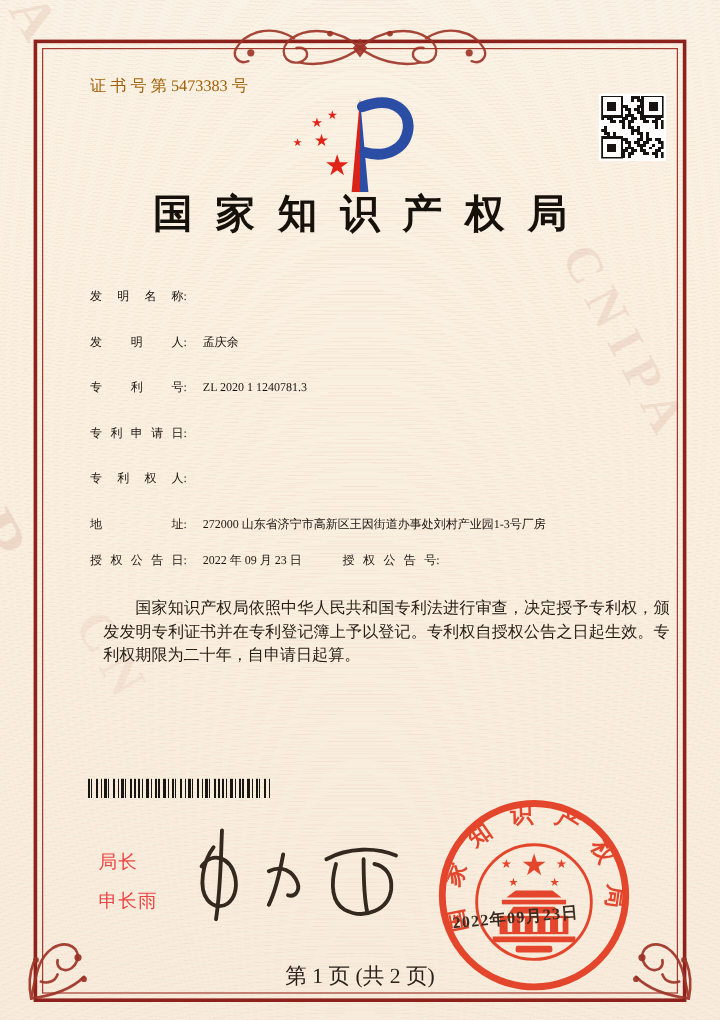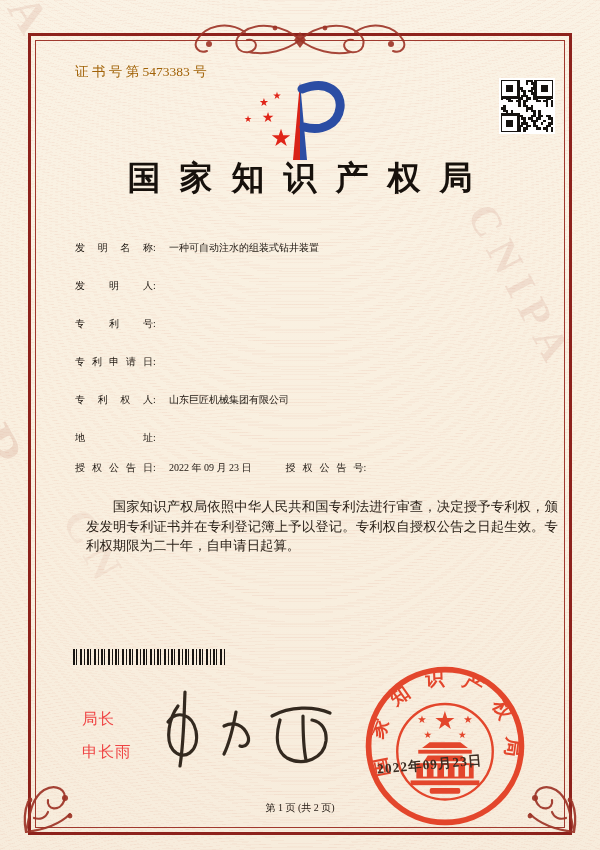--- a/index.html
+++ b/index.html
@@ -28,41 +28,41 @@
 
   .cert-no{position:absolute;left:75px;top:63px;font-size:13.5px;color:#a16207;}
   .qr{position:absolute;left:499px;top:78px;width:56px;height:56px;background:#fff;padding:2px;box-sizing:border-box;}
   .logo{position:absolute;left:238px;top:80px;width:126px;height:86px;}
 
   .title{position:absolute;left:0;top:156px;width:100%;text-align:center;font-size:33px;font-weight:bold;
          letter-spacing:19px;text-indent:19px;color:#17110c;}
 
   .fields{position:absolute;left:75px;top:237px;width:462px;font-size:10px;line-height:21px;color:#1d1610;}
   .frow{margin-bottom:17px;display:flex;}
-  .frow.addr{margin-bottom:9px;}
+  .frow.addr{margin-bottom:9px;justify-content:flex-end;}
   .flabel{display:inline-block;width:78px;text-align:justify;text-align-last:justify;flex:0 0 78px;}
   .fcolon{flex:0 0 16px;}
   .fvalue{flex:1;}
   .grant .fvalue{flex:0 0 auto;margin-right:34px;}
 
   .paras{position:absolute;left:66px;top:497px;width:472px;font-size:13.4px;line-height:19.5px;
          text-align:justify;color:#261d15;margin-left:20px;}
   .paras p{margin:0 0 1px 0;text-indent:2em;}
 
   .barcode{position:absolute;left:73px;top:649px;width:153px;height:16px;
     background:repeating-linear-gradient(90deg,#181512 0 2px,rgba(0,0,0,0) 2px 3px,#181512 3px 4px,rgba(0,0,0,0) 4px 7px,#181512 7px 9px,rgba(0,0,0,0) 9px 11px,#181512 11px 12px,rgba(0,0,0,0) 12px 14px);}
 
   .exec{position:absolute;left:82px;top:702px;font-size:15.5px;color:#ef4444;line-height:33px;letter-spacing:1px;}
   .sig-script{position:absolute;left:148px;top:686px;}
 
   .seal{position:absolute;left:359px;top:660px;width:172px;height:172px;opacity:.93;}
   .seal-date{position:absolute;left:377px;top:756px;font-size:13.5px;font-weight:bold;color:#3b2d23;
              letter-spacing:1px;transform:rotate(-5deg);white-space:nowrap;}
 
-  .footer{position:absolute;left:0;top:801px;width:100%;text-align:center;font-size:10px;color:#2a211a;}
+  .footer{position:absolute;left:0;top:801px;width:100%;text-align:center;font-size:18px;color:#2a211a;}
 </style>
 </head>
 <body>
 
 <div class="wm wm-cnipa">CNIPA</div>
 <div class="wm wm-pr">PR</div>
 <div class="wm wm-a">A</div>
 <div class="wm wm-cn">CN</div>
 
 <div class="border-outer">
@@ -267,42 +267,43 @@
       <rect x="39.61904761904762" y="4.9523809523809526" width="7.428571428571429" height="7.428571428571429" fill="#161310"></rect>
     </svg>
 </div>
 
 <div class="title">国家知识产权局</div>
 
 <div class="fields">
   <div class="frow">
     <span class="flabel">发明名称</span>
       <span class="fcolon">:</span>
-    <span class="fvalue">一种可自动注水的组装式钻井装置</span>
   </div>
   <div class="frow">
     <span class="flabel">发明人</span>
       <span class="fcolon">:</span>
+    <span class="fvalue">孟庆余</span>
   </div>
   <div class="frow">
     <span class="flabel">专利号</span>
       <span class="fcolon">:</span>
+    <span class="fvalue">ZL 2020 1 1240781.3</span>
   </div>
   <div class="frow">
     <span class="flabel">专利申请日</span>
       <span class="fcolon">:</span>
   </div>
   <div class="frow">
     <span class="flabel">专利权人</span>
       <span class="fcolon">:</span>
-    <span class="fvalue">山东巨匠机械集团有限公司</span>
   </div>
   <div class="frow addr">
     <span class="flabel">地址</span>
       <span class="fcolon">:</span>
+    <span class="fvalue">272000 山东省济宁市高新区王因街道办事处刘村产业园1-3号厂房</span>
   </div>
   <div class="frow grant">
     <span class="flabel">授权公告日</span>
       <span class="fcolon">:</span>
     <span class="fvalue">2022 年 09 月 23 日</span>
     <span class="flabel">授权公告号</span>
       <span class="fcolon">:</span>
   </div>
 </div>
 

